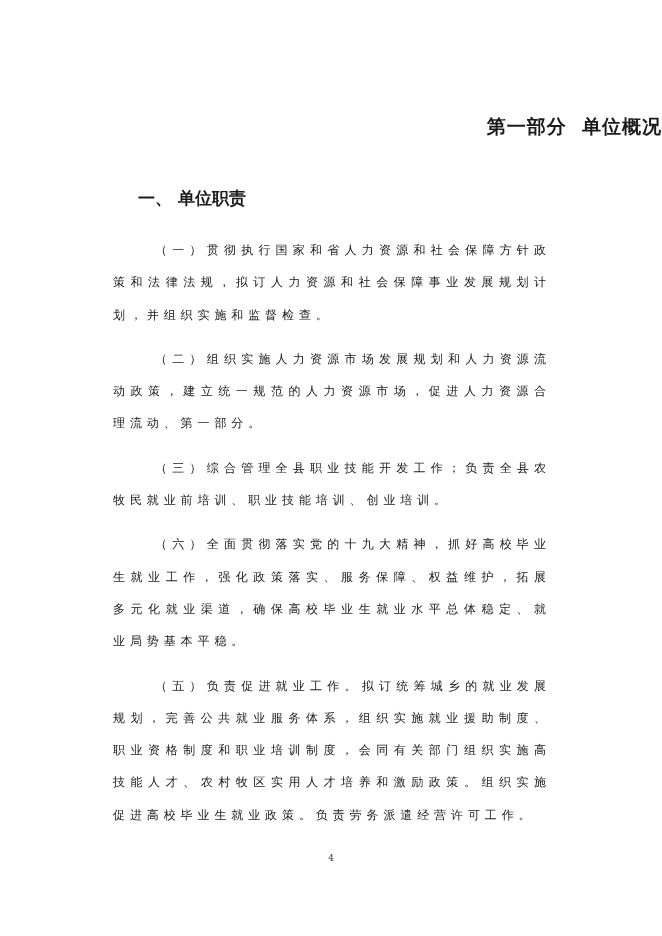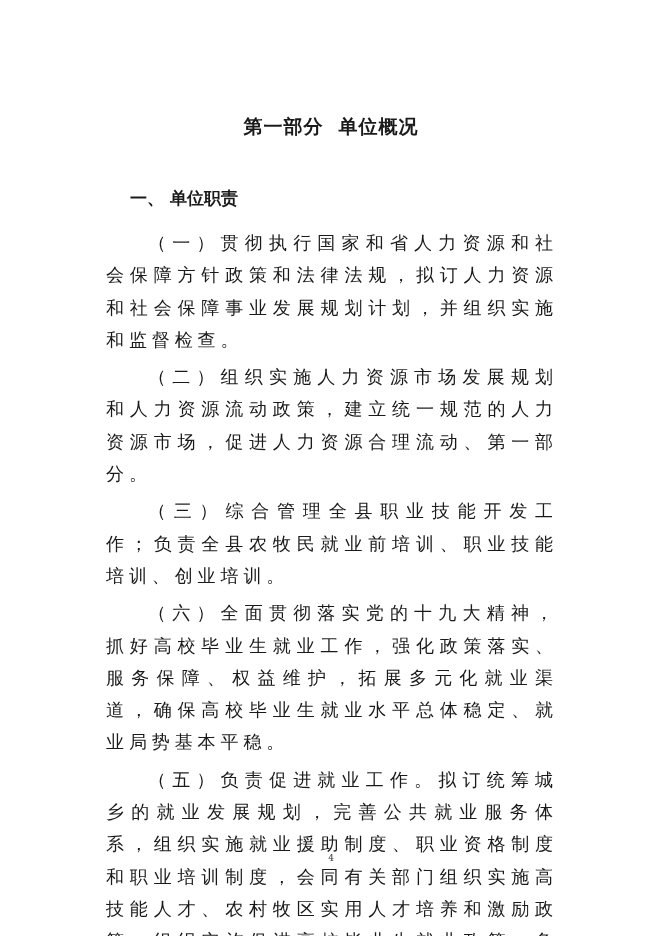--- a/index.html
+++ b/index.html
@@ -1,34 +1,34 @@
 <!DOCTYPE html>
 <html><head>
 <meta charset="utf-8">
 <style>
   html, body { margin: 0; padding: 0; background: #ffffff; }
   body { width: 662px; height: 936px; position: relative; overflow: hidden;
          font-family: "DejaVu Serif", "Liberation Serif", serif; color: #1a1a1a; }
   .page-title { position: absolute; top: 114px; left: 0; width: 662px; text-align: center;
                 font-family: "DejaVu Sans", "Liberation Sans", sans-serif; font-weight: bold;
                 font-size: 19px; letter-spacing: 1px; }
-  .section-heading { position: absolute; top: 187px; left: 130px;
+  .section-heading { position: absolute; top: 187px; left: 138px;
                      font-family: "DejaVu Sans", "Liberation Sans", sans-serif; font-weight: bold;
                      font-size: 17px; }
   .body { position: absolute; top: 222px; left: 101px; width: 462px; }
-  .para { font-size: 18px; line-height: 32.3px; letter-spacing: 4.9px; text-indent: 42px;
-          margin: 5px; text-align: justify; }
+  .para { font-size: 12px; line-height: 32.3px; letter-spacing: 4.9px; text-indent: 42px;
+          margin: 12px; text-align: justify; }
   .page-number { position: absolute; top: 853px; left: 0; width: 662px; text-align: center;
                  font-size: 9px; color: #333; }
 </style>
 </head>
 <body>
 
 <div>
-  <div class="page-title" style="white-space:pre;">第一部分  单位概况</div>
+  <div class="page-title" style="white-space:pre;text-align:right;">第一部分  单位概况</div>
   <div class="section-heading">一、 单位职责</div>
   <div class="body">
     <p class="para">（一）贯彻执行国家和省人力资源和社会保障方针政策和法律法规，拟订人力资源和社会保障事业发展规划计划，并组织实施和监督检查。</p>
     <p class="para">（二）组织实施人力资源市场发展规划和人力资源流动政策，建立统一规范的人力资源市场，促进人力资源合理流动、第一部分。</p>
     <p class="para">（三）综合管理全县职业技能开发工作；负责全县农牧民就业前培训、职业技能培训、创业培训。</p>
     <p class="para">（六）全面贯彻落实党的十九大精神，抓好高校毕业生就业工作，强化政策落实、服务保障、权益维护，拓展多元化就业渠道，确保高校毕业生就业水平总体稳定、就业局势基本平稳。</p>
     <p class="para">（五）负责促进就业工作。拟订统筹城乡的就业发展规划，完善公共就业服务体系，组织实施就业援助制度、职业资格制度和职业培训制度，会同有关部门组织实施高技能人才、农村牧区实用人才培养和激励政策。组织实施促进高校毕业生就业政策。负责劳务派遣经营许可工作。</p>
   </div>
   <div class="page-number">4</div>
 </div>

